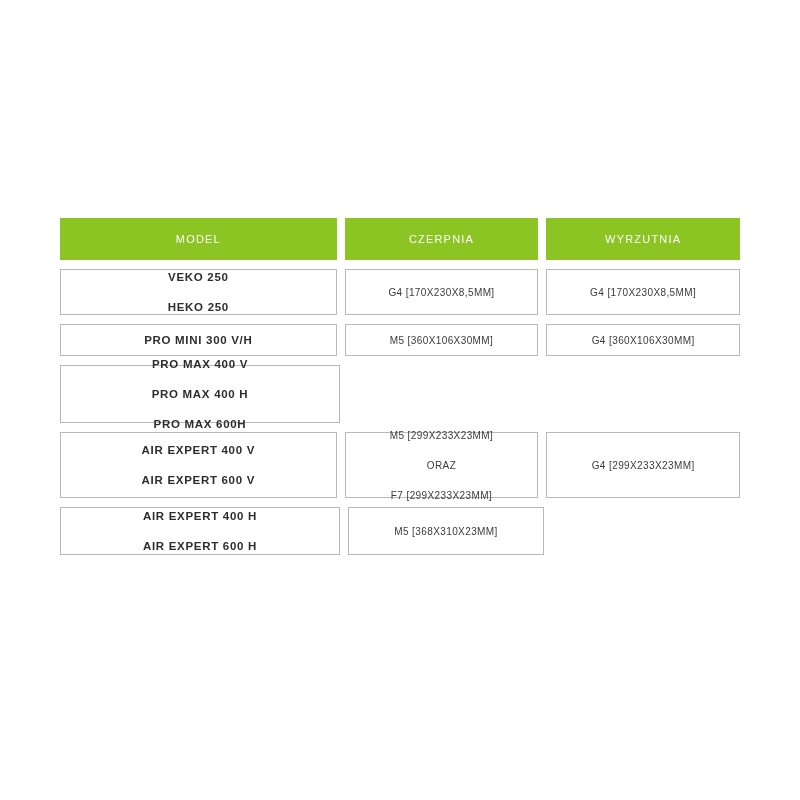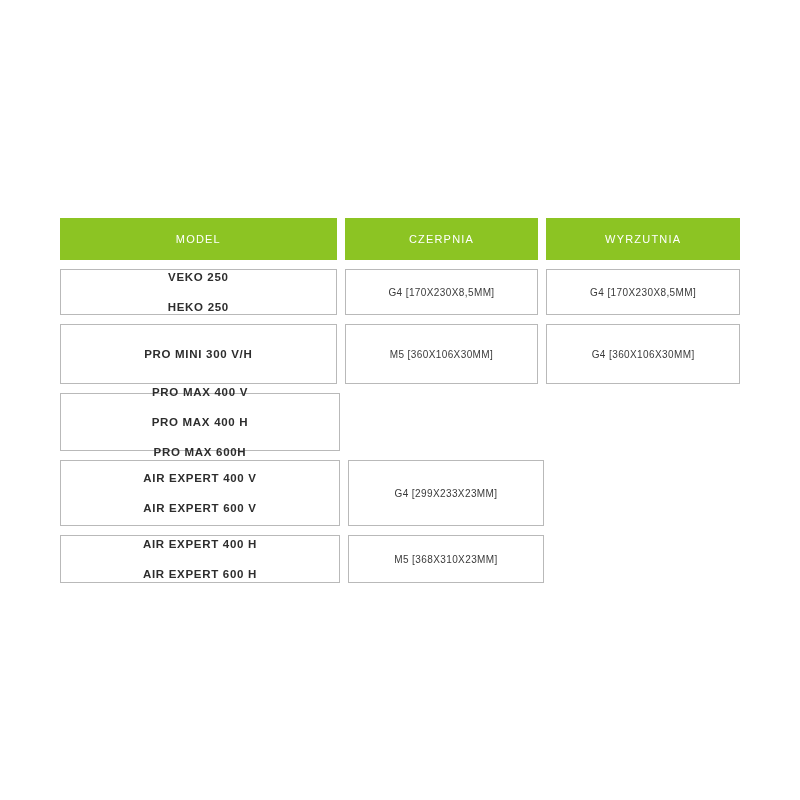--- a/index.html
+++ b/index.html
@@ -68,21 +68,21 @@
   .body-row .col-wyrzutnia {
     font-size: 10px;
     font-weight: normal;
     letter-spacing: 0.4px;
     color: #3a3a3a;
   }
   .line { line-height: 17px; white-space: nowrap; }
   .line + .line { margin-top: 13px; }
 
   .h1 { height: 46px; }
-  .h2 { height: 60px; }
+  .h2 { height: 32px; }
   .h3 { height: 58px; }
   .h4 { height: 66px; }
   .h5 { height: 48px; }
 </style>
 </head>
 <body>
 
 <div class="sheet">
   <div class="table-wrap">
 
@@ -129,20 +129,25 @@
         <span class="line">PRO MAX 400 H</span>
         <span class="line">PRO MAX 600H</span>
       </div>
     </div>
 
     <div class="row body-row">
       <div class="cell col-model h4">
         <span class="line">AIR EXPERT 400 V</span>
         <span class="line">AIR EXPERT 600 V</span>
       </div>
+      <div class="cell col-czerpnia h4">
+        <span class="line">M5 [299X233X23MM]</span>
+        <span class="line">ORAZ</span>
+        <span class="line">F7 [299X233X23MM]</span>
+      </div>
       <div class="cell col-wyrzutnia h4">
         <span class="line">G4 [299X233X23MM]</span>
       </div>
     </div>
 
     <div class="row body-row">
       <div class="cell col-model h5">
         <span class="line">AIR EXPERT 400 H</span>
         <span class="line">AIR EXPERT 600 H</span>
       </div>

